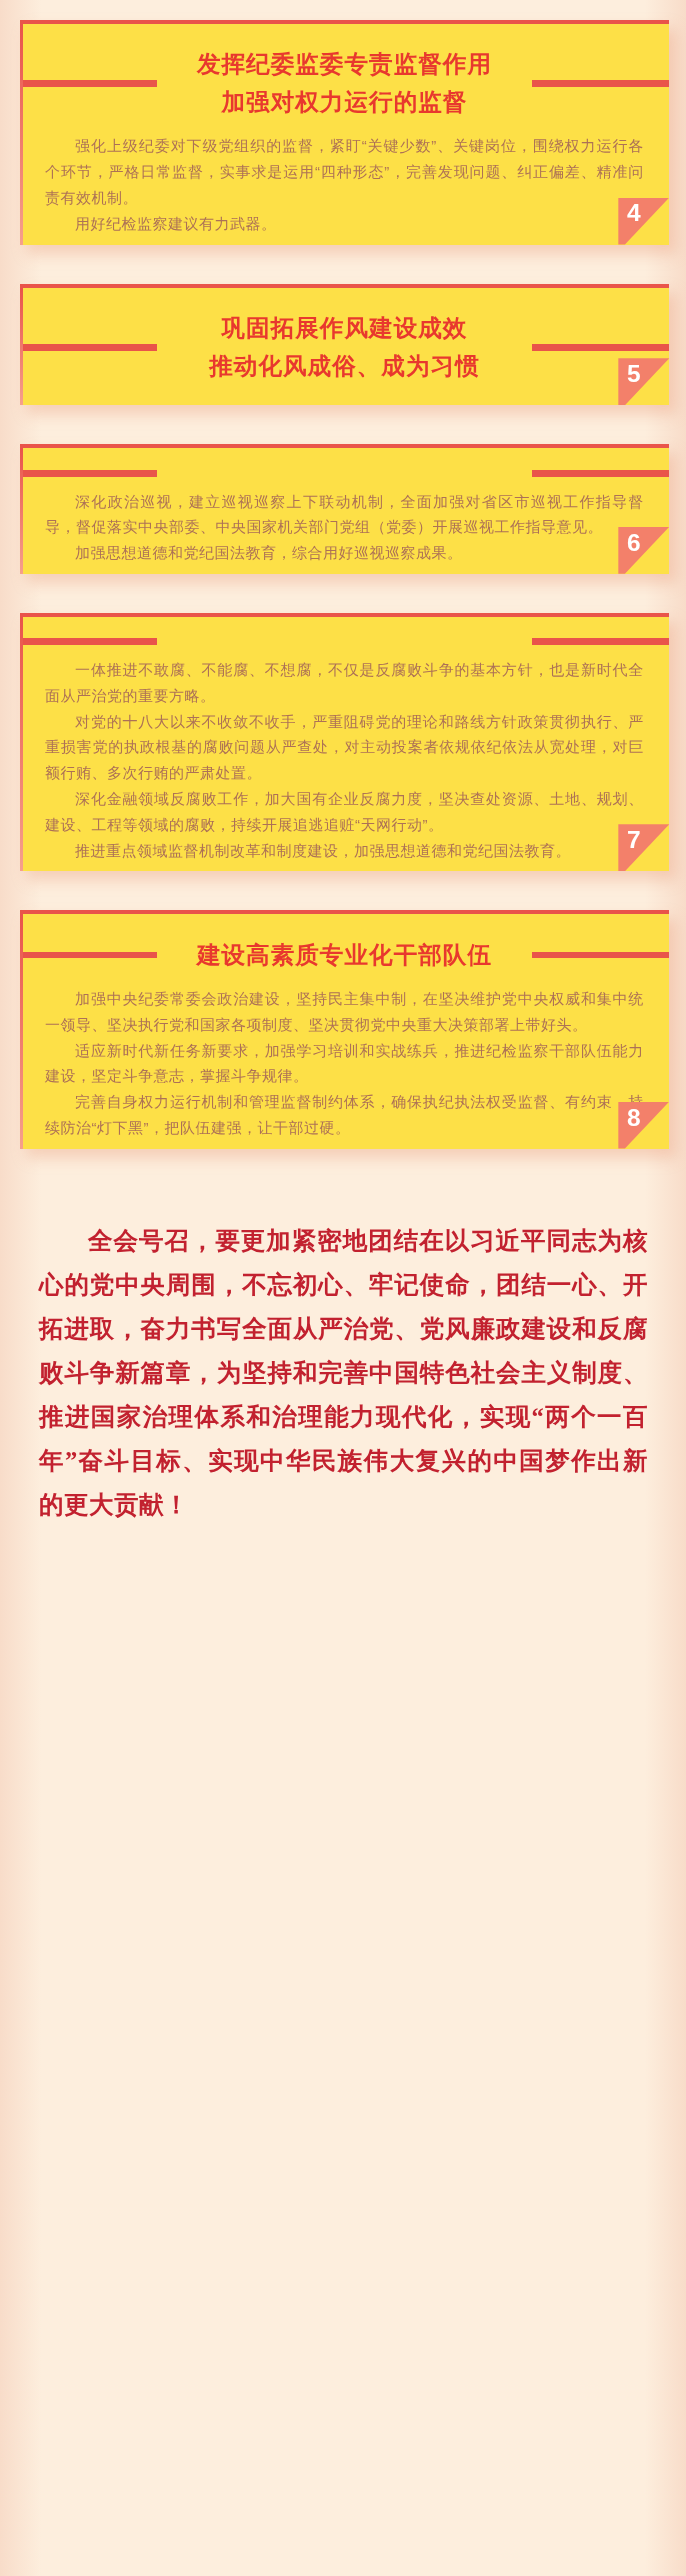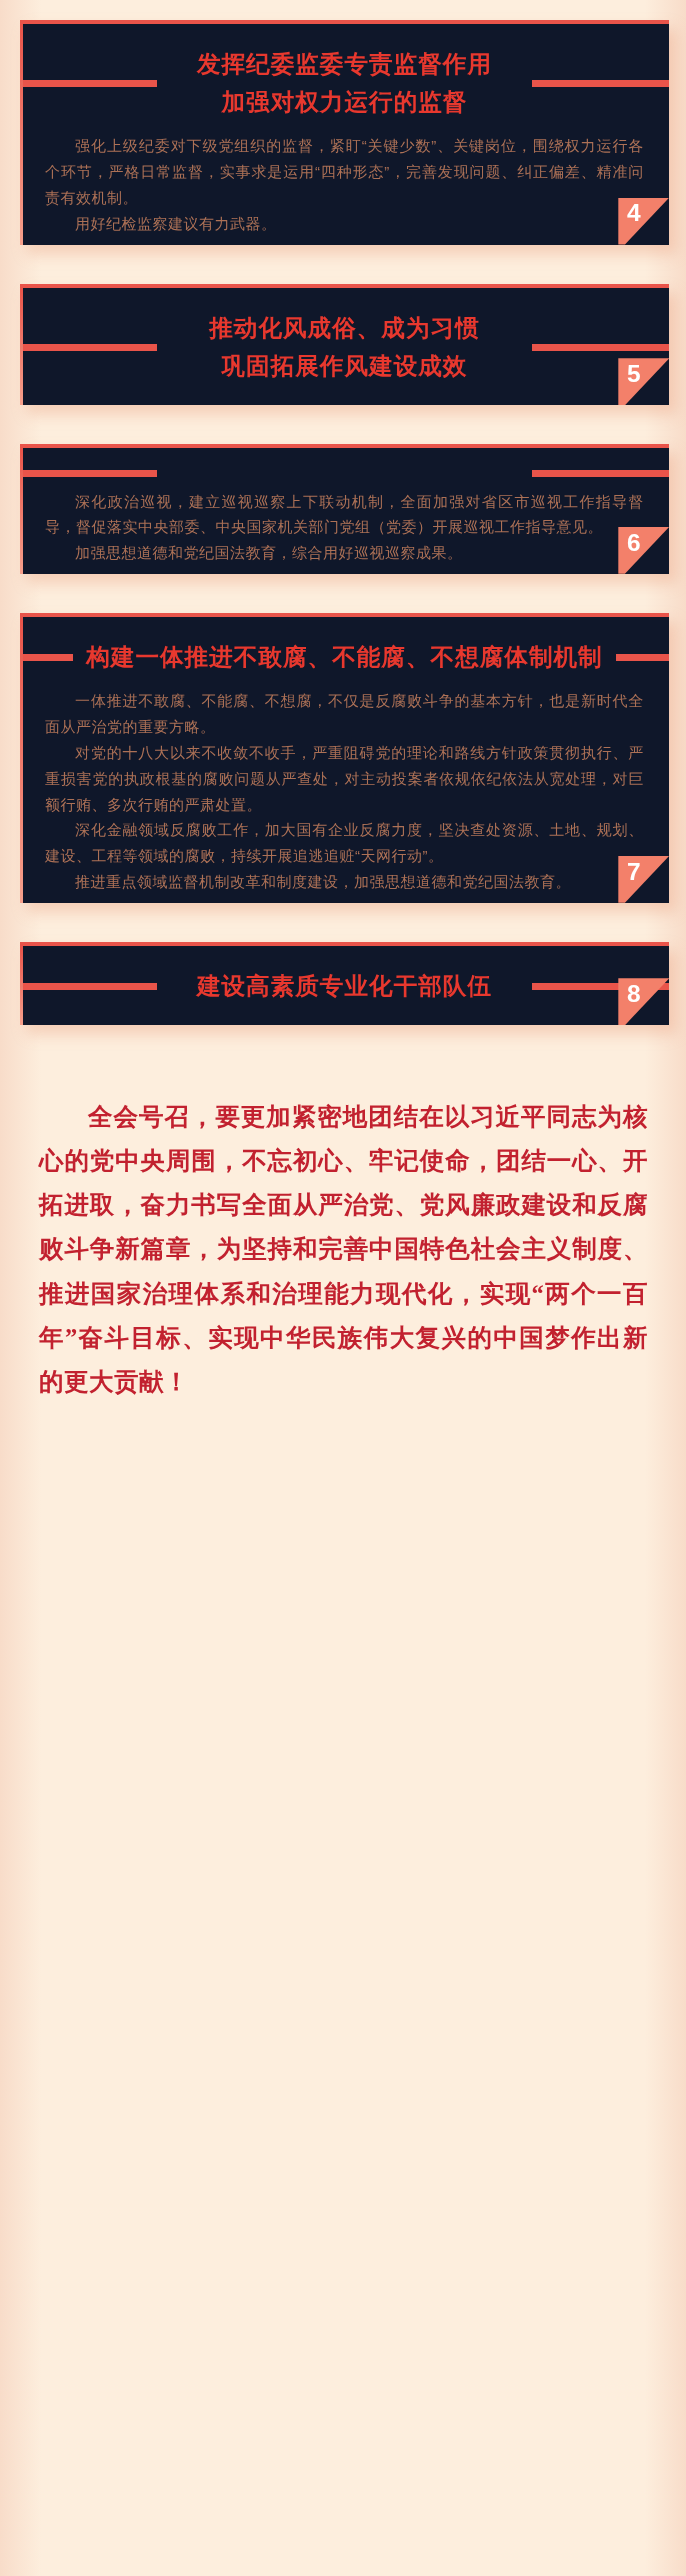--- a/index.html
+++ b/index.html
@@ -9,21 +9,21 @@
     margin:0 auto;
     font-family:"Liberation Sans","DejaVu Sans",sans-serif;
     background:linear-gradient(90deg,#f8dcc9 0%,#fdeedd 6%,#fdeedd 94%,#f8dcc9 100%),#fdeedd;
     display:flex;flex-direction:column;
   }
   main{display:flex;flex-direction:column;flex:1;}
   #cards{padding-top:19.6px;}
   .card{
     position:relative;
     margin:0 17.7px 39px 19.6px;
-    background:#0f172a;
+    background:#fde047;
     border-top:4.9px solid #e9544a;
     padding:19.6px 25.5px 7.9px 25.5px;
     box-shadow:6.9px 8.8px 13.7px rgba(232,148,116,0.35);
   }
   .card::before{
     content:"";position:absolute;left:0;top:0;bottom:0;width:3.9px;
     background:linear-gradient(180deg,#e9544a 0%,#f6a08c 100%);
   }
   .title-row{
     display:flex;align-items:center;justify-content:space-between;
@@ -73,22 +73,22 @@
           <p>强化上级纪委对下级党组织的监督，紧盯“关键少数”、关键岗位，围绕权力运行各个环节，严格日常监督，实事求是运用“四种形态”，完善发现问题、纠正偏差、精准问责有效机制。</p>
           <p>用好纪检监察建议有力武器。</p>
         </div>
       <div class="badge">4</div>
     </article>
 
     <article class="card">
       <div class="title-row">
         <span class="accent-bar"></span>
         <h2 class="title-lines">
+            <div>巩固拓展作风建设成效</div>
             <div>推动化风成俗、成为习惯</div>
-            <div>巩固拓展作风建设成效</div>
           </h2>
         <span class="accent-bar"></span>
       </div>
       <div class="badge">5</div>
     </article>
 
     <article class="card">
       <div class="title-row">
         <span class="accent-bar"></span>
         <span class="accent-bar"></span>
@@ -97,41 +97,45 @@
           <p>深化政治巡视，建立巡视巡察上下联动机制，全面加强对省区市巡视工作指导督导，督促落实中央部委、中央国家机关部门党组（党委）开展巡视工作指导意见。</p>
           <p>加强思想道德和党纪国法教育，综合用好巡视巡察成果。</p>
         </div>
       <div class="badge">6</div>
     </article>
 
     <article class="card">
       <div class="title-row">
         <span class="accent-bar"></span>
         <h2 class="title-lines">
-            <div>构建一体推进不敢腐、不能腐、不想腐体制机制</div>
           </h2>
         <span class="accent-bar"></span>
       </div>
       <div class="body-text">
           <p>一体推进不敢腐、不能腐、不想腐，不仅是反腐败斗争的基本方针，也是新时代全面从严治党的重要方略。</p>
           <p>对党的十八大以来不收敛不收手，严重阻碍党的理论和路线方针政策贯彻执行、严重损害党的执政根基的腐败问题从严查处，对主动投案者依规依纪依法从宽处理，对巨额行贿、多次行贿的严肃处置。</p>
           <p>深化金融领域反腐败工作，加大国有企业反腐力度，坚决查处资源、土地、规划、建设、工程等领域的腐败，持续开展追逃追赃“天网行动”。</p>
           <p>推进重点领域监督机制改革和制度建设，加强思想道德和党纪国法教育。</p>
         </div>
       <div class="badge">7</div>
     </article>
 
     <article class="card">
       <div class="title-row">
         <span class="accent-bar"></span>
         <h2 class="title-lines">
             <div>建设高素质专业化干部队伍</div>
           </h2>
         <span class="accent-bar"></span>
       </div>
+      <div class="body-text">
+          <p>加强中央纪委常委会政治建设，坚持民主集中制，在坚决维护党中央权威和集中统一领导、坚决执行党和国家各项制度、坚决贯彻党中央重大决策部署上带好头。</p>
+          <p>适应新时代新任务新要求，加强学习培训和实战练兵，推进纪检监察干部队伍能力建设，坚定斗争意志，掌握斗争规律。</p>
+          <p>完善自身权力运行机制和管理监督制约体系，确保执纪执法权受监督、有约束，持续防治“灯下黑”，把队伍建强，让干部过硬。</p>
+        </div>
       <div class="badge">8</div>
     </article>
   </div>
 
   <p class="closing">全会号召，要更加紧密地团结在以习近平同志为核心的党中央周围，不忘初心、牢记使命，团结一心、开拓进取，奋力书写全面从严治党、党风廉政建设和反腐败斗争新篇章，为坚持和完善中国特色社会主义制度、推进国家治理体系和治理能力现代化，实现“两个一百年”奋斗目标、实现中华民族伟大复兴的中国梦作出新的更大贡献！</p>
 
 </main>
 
 
 </body></html>

